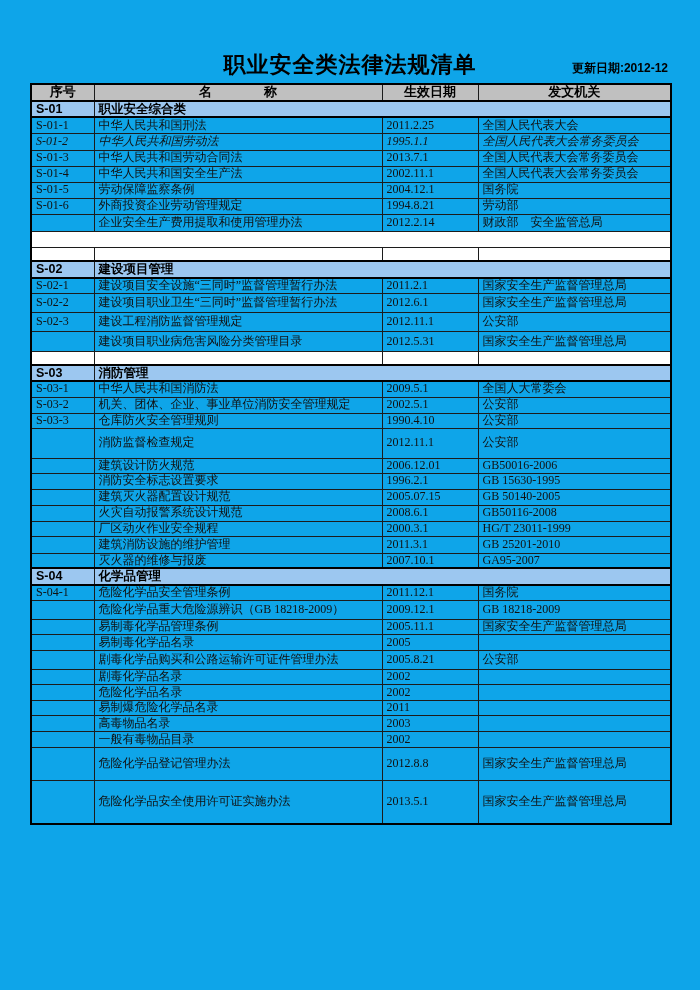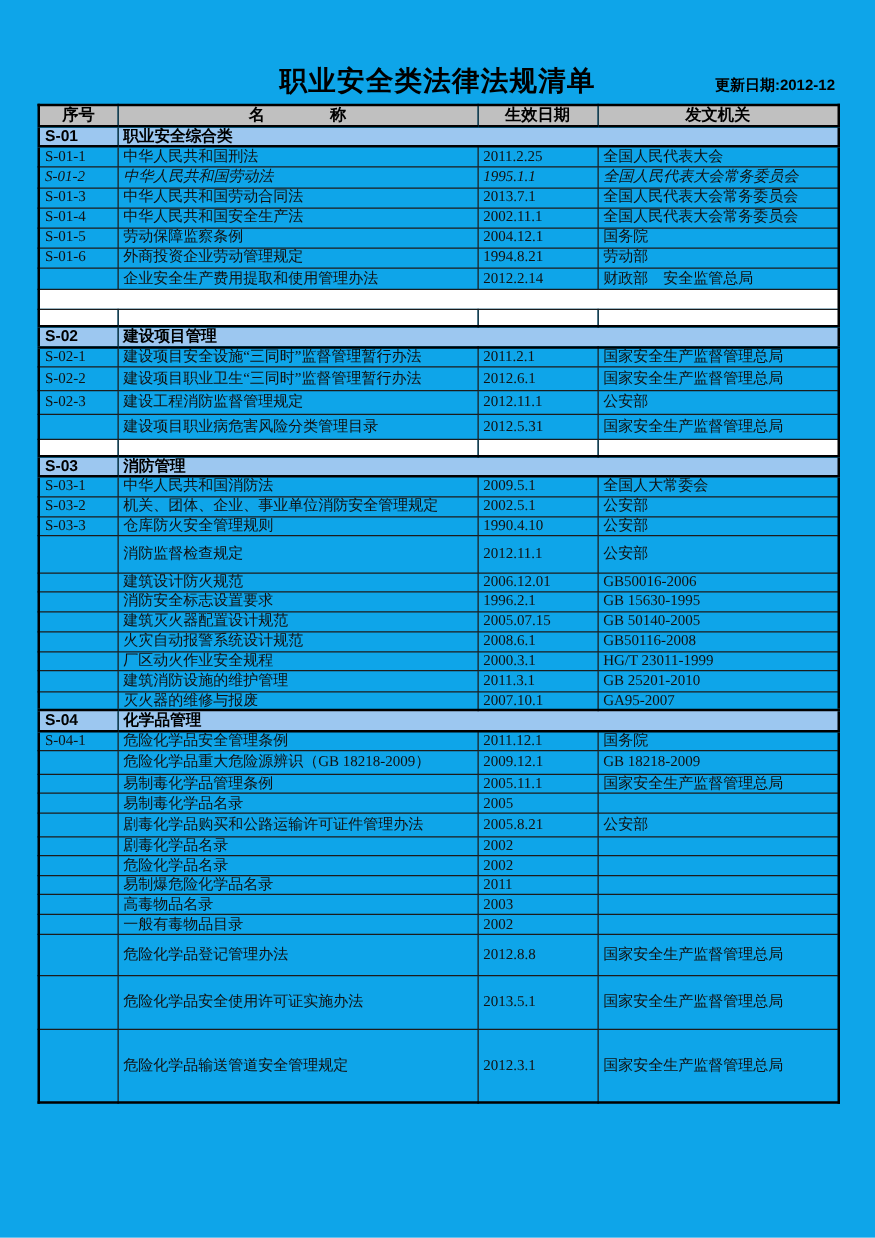--- a/index.html
+++ b/index.html
@@ -311,21 +311,15 @@
           <td class="name-cell">危险化学品登记管理办法</td>
           <td class="date-cell">2012.8.8</td>
           <td class="authority-cell">国家安全生产监督管理总局</td>
         </tr>
         <tr class="item-row" style="height: 43px;">
           <td class="serial-cell"></td>
           <td class="name-cell">危险化学品安全使用许可证实施办法</td>
           <td class="date-cell">2013.5.1</td>
           <td class="authority-cell">国家安全生产监督管理总局</td>
         </tr>
-        <tr class="item-row" style="height: 58px;">
-          <td class="serial-cell"></td>
-          <td class="name-cell">危险化学品输送管道安全管理规定</td>
-          <td class="date-cell">2012.3.1</td>
-          <td class="authority-cell">国家安全生产监督管理总局</td>
-        </tr>
       </tbody>
   </table>
 </div>
 
 </body></html>

